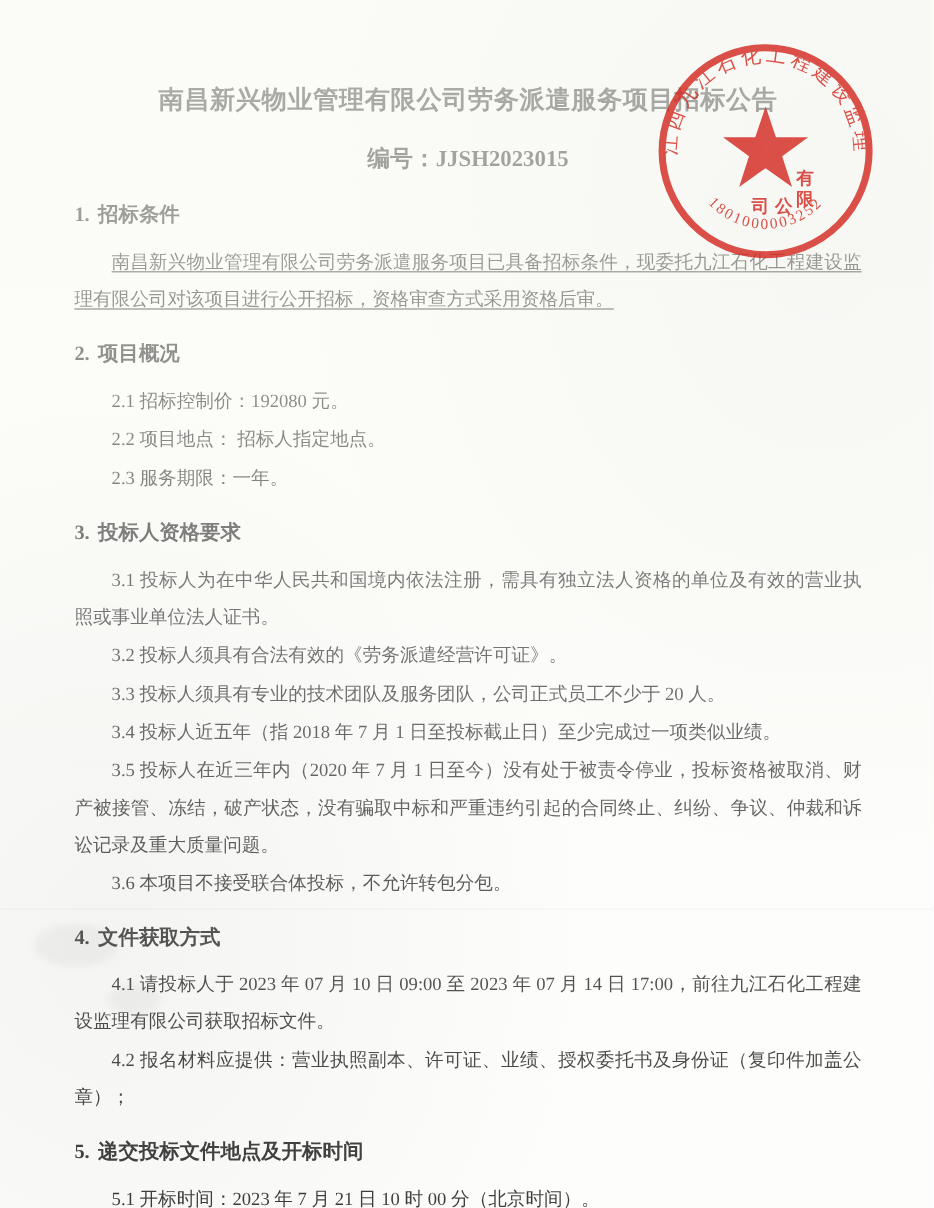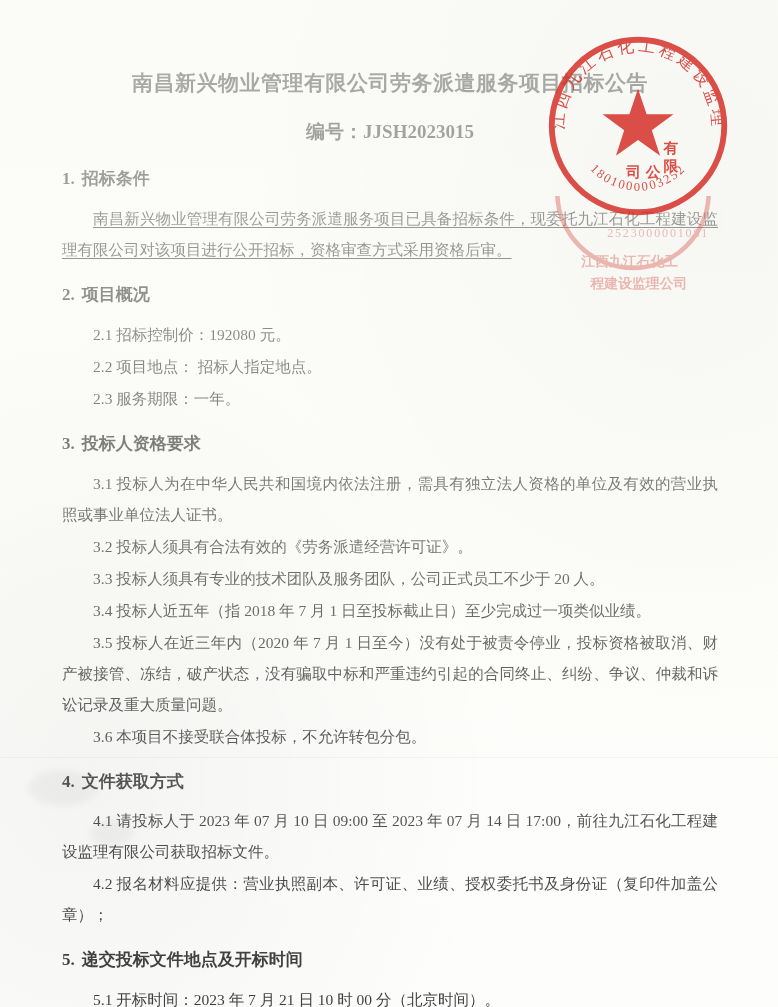--- a/index.html
+++ b/index.html
@@ -136,35 +136,20 @@
       <polygon fill="#d42a22" points="100,62 108.8,88.1 136.2,88.1 114.1,104.3 122.5,130.4 100,114.4 77.5,130.4 85.9,104.3 63.8,88.1 91.2,88.1"></polygon>
       <g fill="#d42a22" font-family="'Liberation Serif', serif" font-size="15" font-weight="bold">
         <text x="126" y="128">有</text>
         <text x="126" y="146">限</text>
         <text x="108" y="152">公</text>
         <text x="88" y="152">司</text>
       </g>
     </svg>
   </div>
 
-  <div class="stamp-2">
-    <svg viewBox="0 0 180 130" width="170" height="120" aria-hidden="true">
-      <defs>
-        <clipPath id="clipBot">
-            <rect x="0" y="0" width="180" height="130"></rect>
-          </clipPath>
-      </defs>
-      <g clip-path="url(#clipBot)">
-        <circle cx="90" cy="-4" r="82" fill="none" stroke="#d9564c" stroke-width="5"></circle>
-        <text x="62" y="44" fill="#d9564c" font-family="'Liberation Serif', serif" font-size="13" letter-spacing="2">2523000001081</text>
-        <text x="34" y="76" fill="#d9564c" font-family="'Liberation Serif', serif" font-size="15" font-weight="bold">江西九江石化工</text>
-        <text x="44" y="100" fill="#d9564c" font-family="'Liberation Serif', serif" font-size="15" font-weight="bold">程建设监理公司</text>
-      </g>
-    </svg>
-  </div>
 
   <div class="doc">
 
     <h1 class="doc-title">南昌新兴物业管理有限公司劳务派遣服务项目招标公告</h1>
     <div class="doc-subtitle">编号：JJSH2023015</div>
 
     <div class="section-head">
       <span class="num">1.</span><span>招标条件</span>
     </div>
     <p class="para indent u">南昌新兴物业管理有限公司劳务派遣服务项目已具备招标条件，现委托九江石化工程建设监理有限公司对该项目进行公开招标，资格审查方式采用资格后审。</p>

